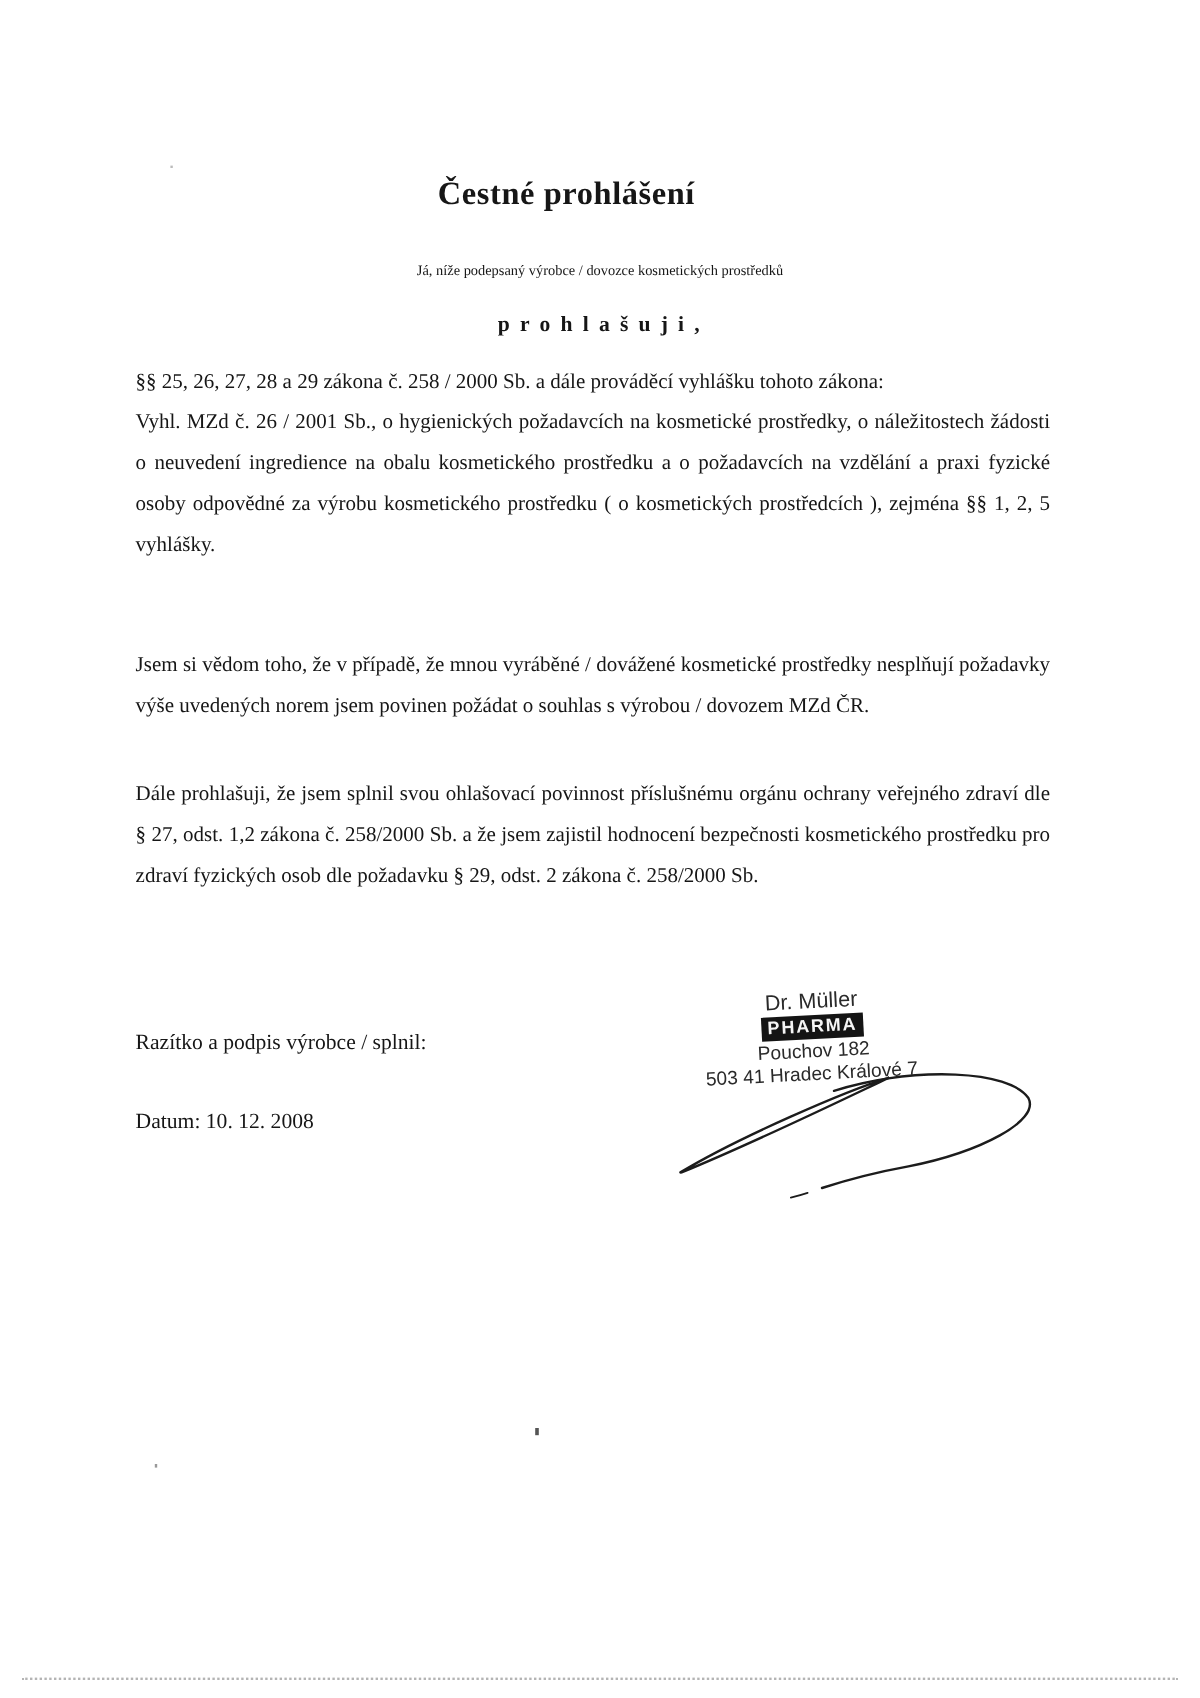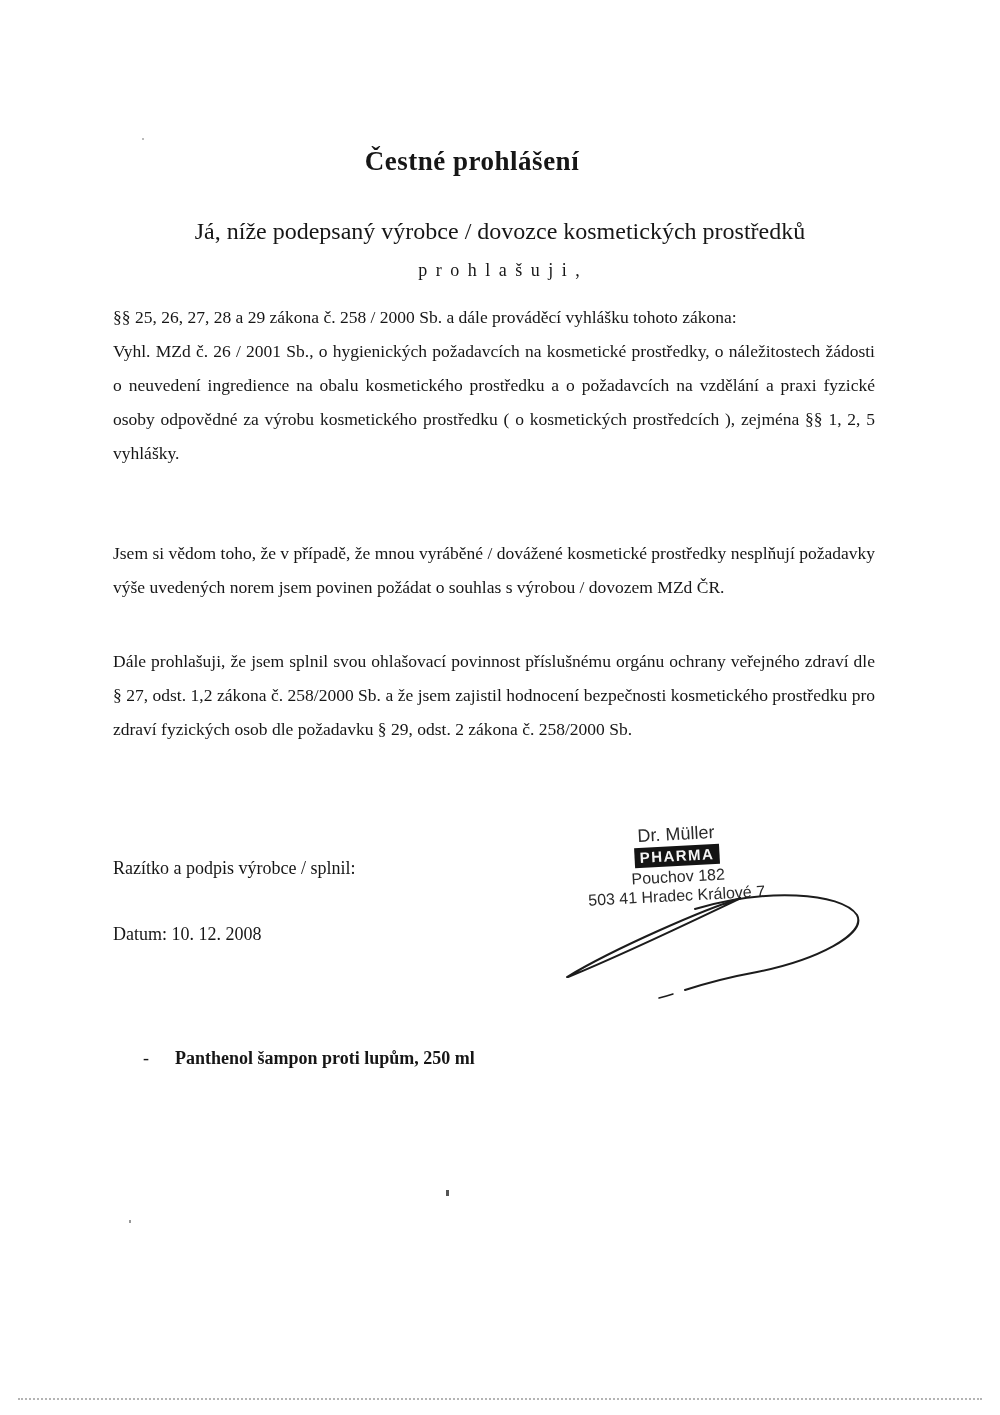--- a/index.html
+++ b/index.html
@@ -12,25 +12,25 @@
     color:#161616;
   }
   .page{position:absolute;inset:0;}
   .doc-title{
     position:absolute;top:146px;left:0;width:944px;
     text-align:center;font-size:27px;font-weight:bold;
     letter-spacing:0.5px;
   }
   .intro-line{
     position:absolute;top:218px;left:0;width:1000px;
-    text-align:center;font-size:24px;
+    text-align:center;font-size:12px;
   }
   .declare-word{
     position:absolute;top:260px;left:0;width:1000px;
-    text-align:center;font-size:18px;font-weight:normal;letter-spacing:2px;
+    text-align:center;font-size:18px;font-weight:bold;letter-spacing:2px;
   }
   .para{
     position:absolute;left:113px;width:762px;
     font-size:17.5px;line-height:34px;
     text-align:justify;
   }
   #para-law{top:300px;}
   #para-aware{top:536px;}
   #para-further{top:644px;}
   .line{display:block;white-space:nowrap;}
@@ -114,22 +114,19 @@
     <div class="addr2">503 41 Hradec Králové 7</div>
   </div>
 
   <svg class="signature" viewBox="0 0 320 120" fill="none" xmlns="http://www.w3.org/2000/svg">
     <path d="M22 95 C 70 66, 160 27, 196 16 C 158 34, 84 70, 23 95" stroke="#1c1c1c" stroke-width="2" stroke-linecap="round" fill="none"></path>
     <path d="M150 27 C 220 6, 296 10, 312 33 C 322 52, 272 78, 212 90 C 190 94, 168 99, 140 108" stroke="#1c1c1c" stroke-width="2" stroke-linecap="round" fill="none"></path>
     <path d="M128 112 C 122 114, 118 115, 114 116" stroke="#1c1c1c" stroke-width="1.5" stroke-linecap="round" fill="none"></path>
   </svg>
 
 
-  <div class="list-item">
-    <span class="dash">-</span><span>Panthenol šampon proti lupům, 250 ml</span>
-  </div>
 
   <div class="speck" id="speck-1"></div>
   <div class="speck" id="speck-2"></div>
   <div class="speck" id="speck-3"></div>
   <div class="scan-noise"></div>
 
 </div>
 
 </body></html>

